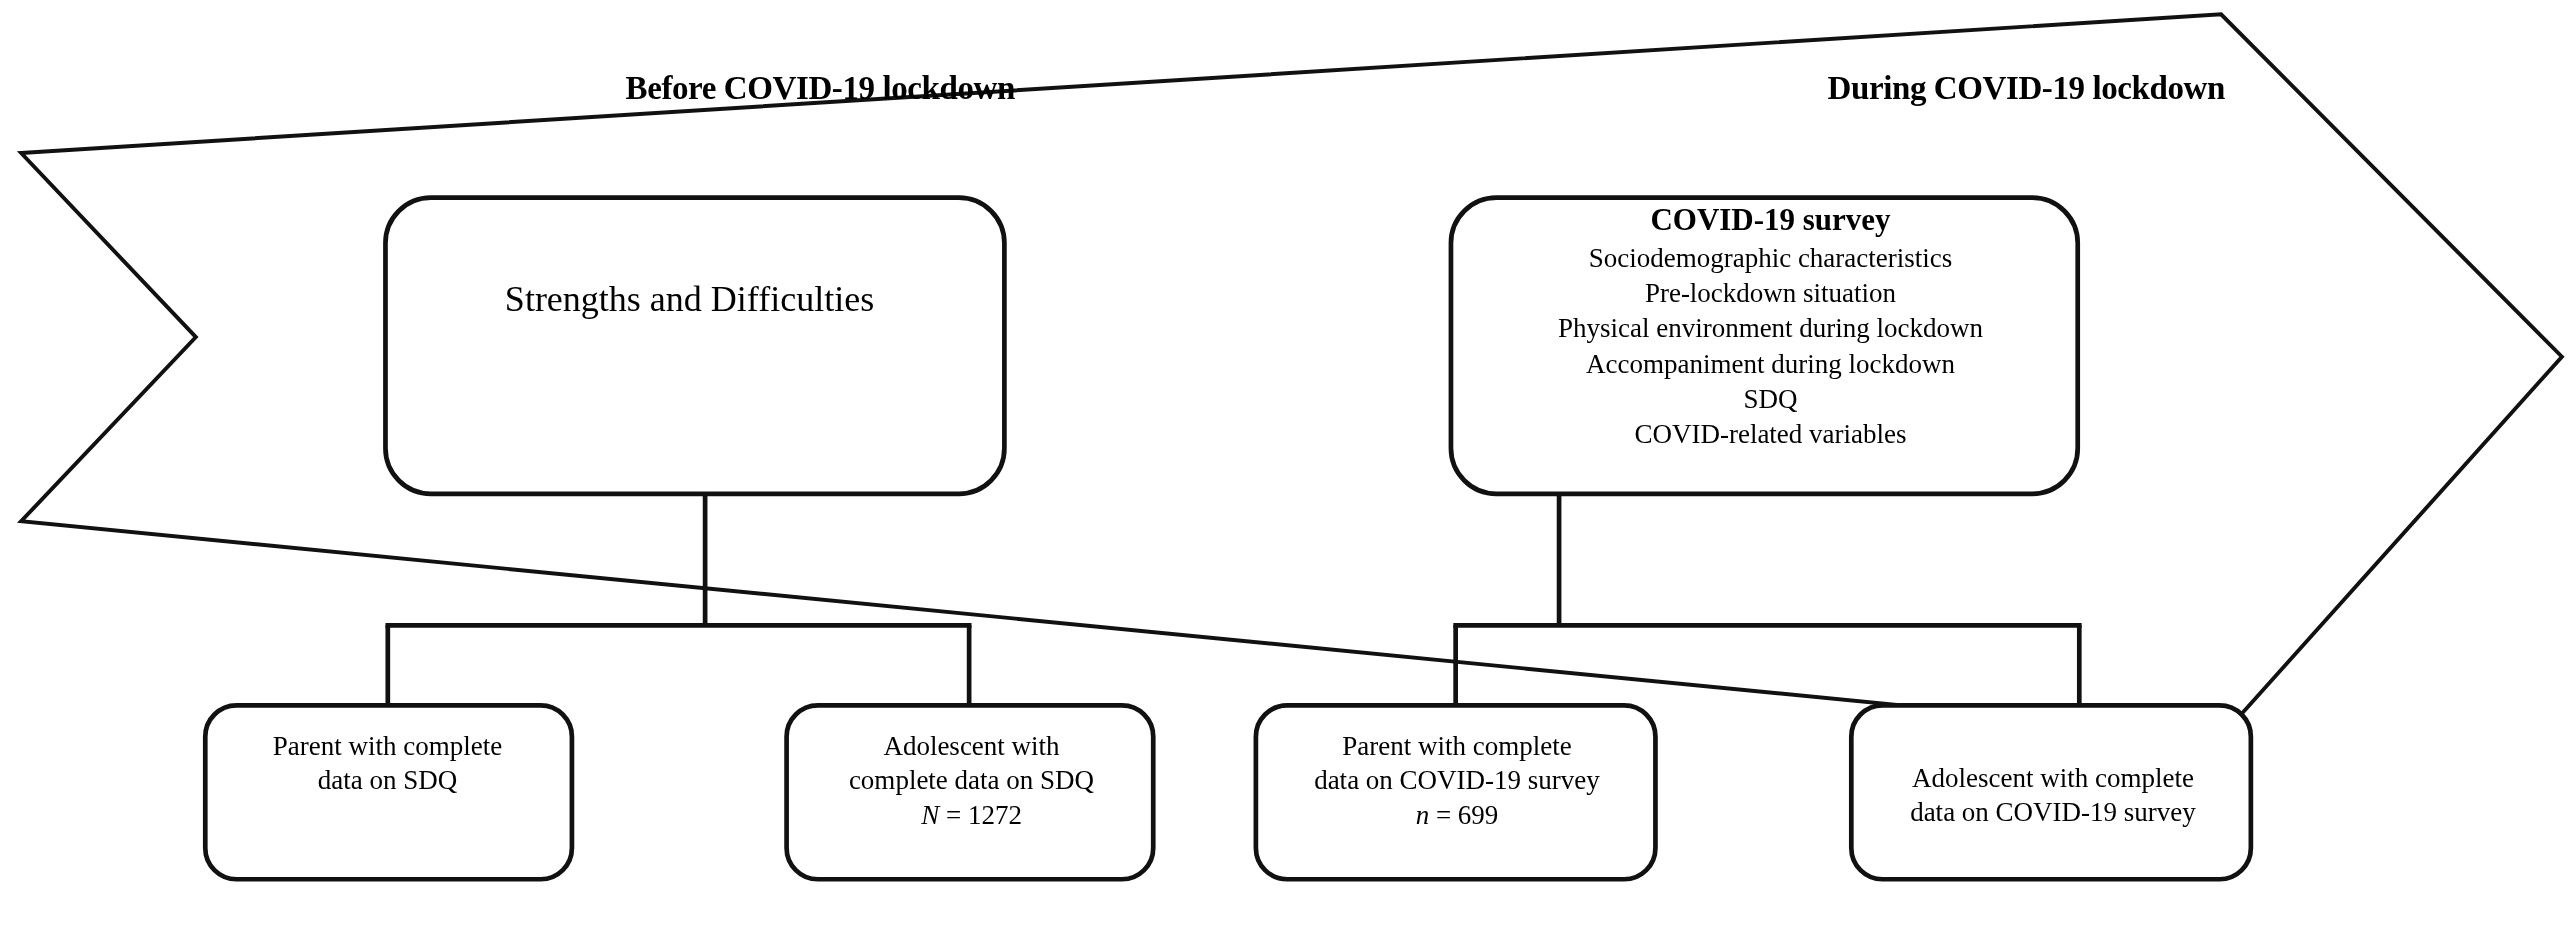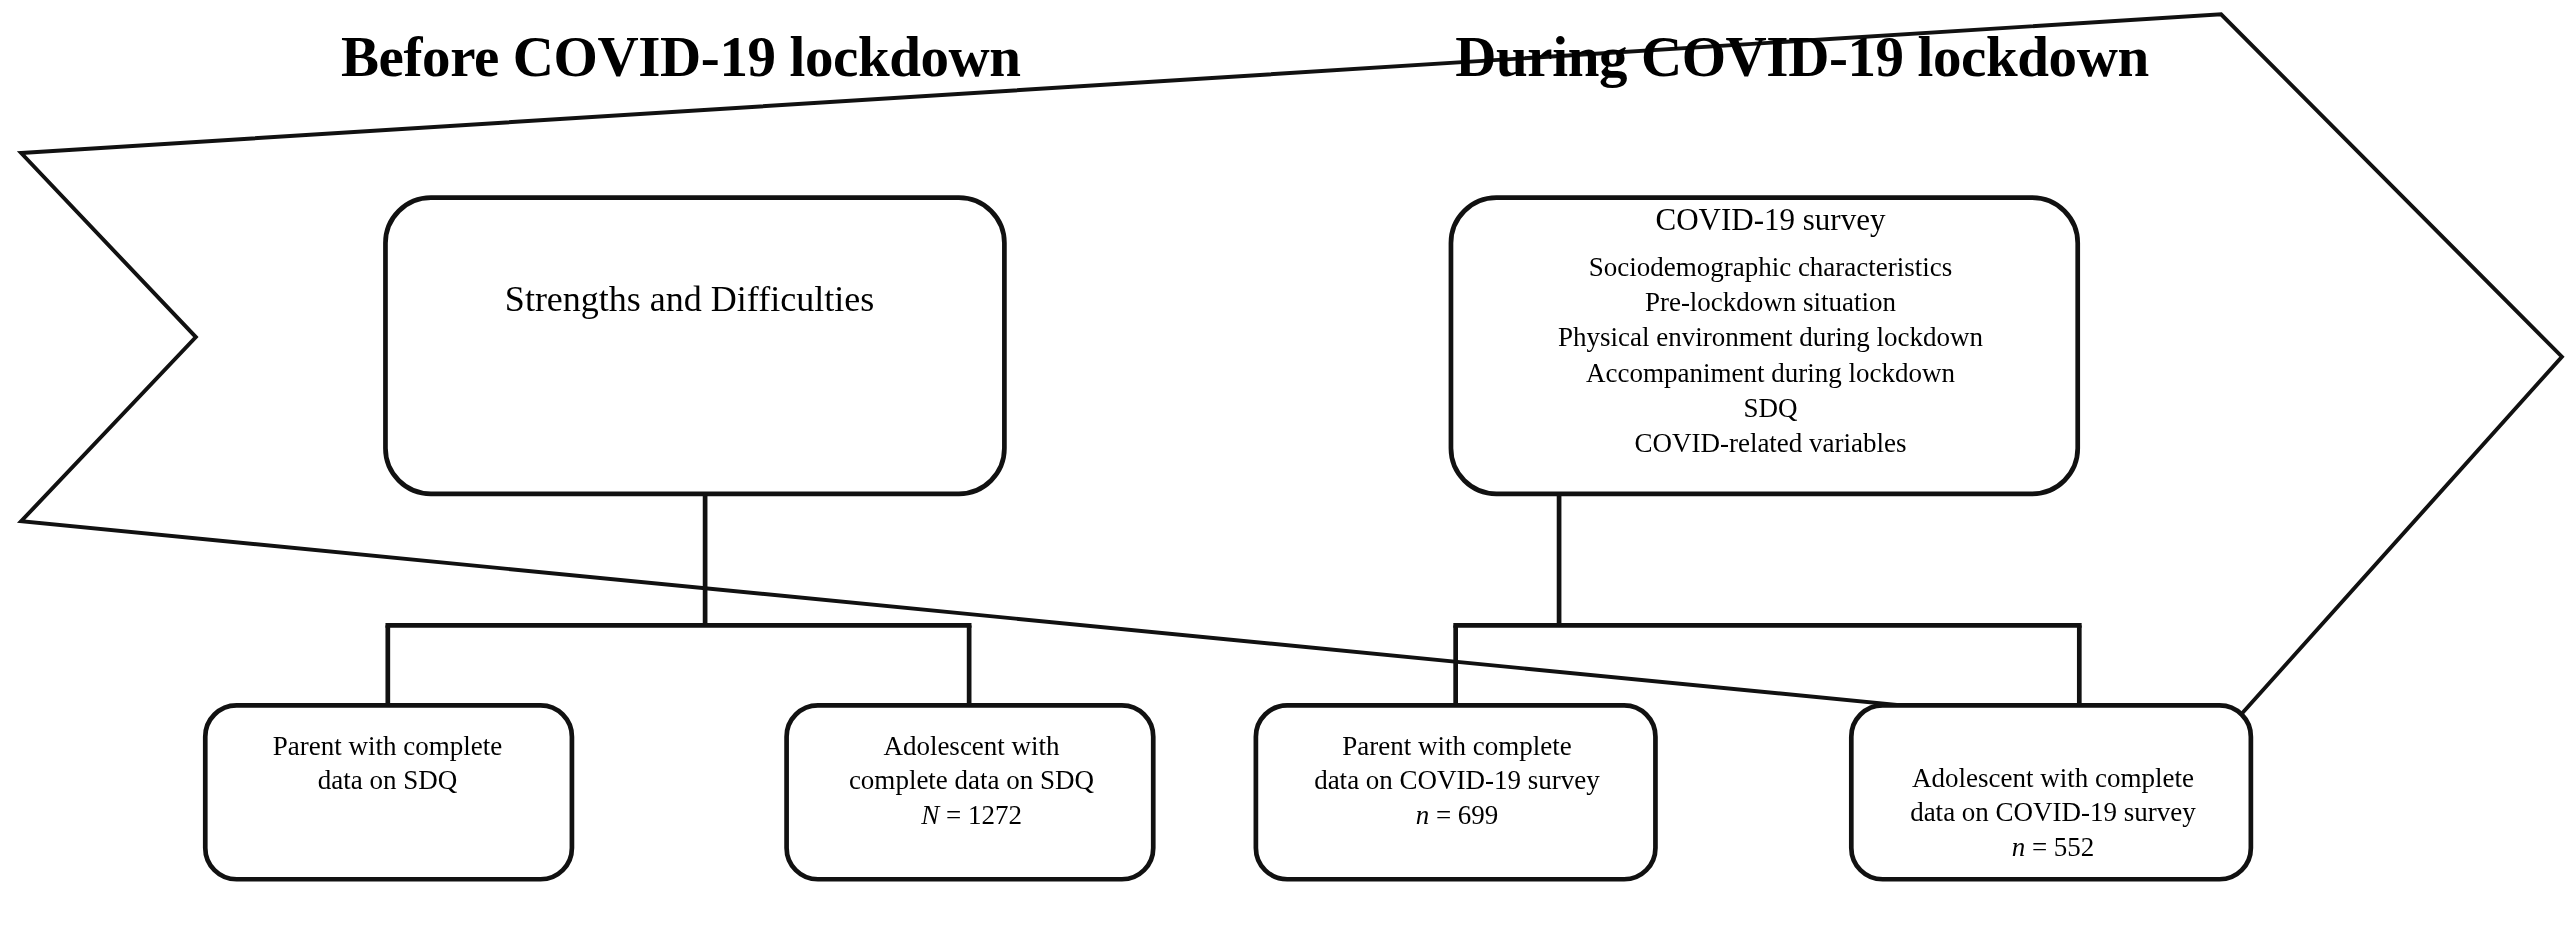--- a/index.html
+++ b/index.html
@@ -8,26 +8,27 @@
     width:2576px;height:932px;
     font-family:"Liberation Serif","DejaVu Serif",serif;
     overflow:hidden;
   }
   #stage{position:relative;width:2576px;height:932px;background:#fff;}
   #stage svg{position:absolute;left:0;top:0;width:2576px;height:932px;}
 
   .hdr{
     position:absolute;
     font-weight:bold;
-    font-size:57px;
+    font-size:33px;
     letter-spacing:-0.4px;
     color:#000;
     white-space:nowrap;
-    text-align:center;
+    text-align:right;
     line-height:1;
+    margin-top:44px;
   }
   #hdr-before{left:341px;top:28px;width:674px;}
   #hdr-during{left:1379px;top:28px;width:846px;}
 
   .boxtext{
     position:absolute;
     color:#000;
     text-align:center;
     line-height:1.12;
     white-space:nowrap;
@@ -36,21 +37,21 @@
   
   #sdq-text{
     left:392px;top:278px;width:595px;
     font-size:36px;font-weight:normal;line-height:1.22;
   }
   #survey-text{
     left:1457px;top:200px;width:627px;
     font-size:27px;line-height:1.30;
   }
   #survey-text .survey-title{
-    display:block;font-weight:normal;font-size:31px;margin-bottom:10px;
+    display:block;font-weight:bold;font-size:31px;margin-bottom:1px;
   }
   #survey-text .survey-item{display:block;}
 
   
   .leaf{
     position:absolute;
     font-size:27px;
     line-height:1.27;
     text-align:center;
     color:#000;
@@ -129,17 +130,16 @@
 
   <div class="leaf" id="leaf-3">
     <span class="ln">Parent with complete</span>
     <span class="ln">data on COVID-19 survey</span>
     <span class="stat"><em>n</em><span> = </span><span>699</span></span>
   </div>
 
   <div class="leaf" id="leaf-4">
     <span class="ln">Adolescent with complete</span>
     <span class="ln">data on COVID-19 survey</span>
-    <span class="stat"><em>n</em><span> = </span><span>552</span></span>
   </div>
 
 </div>
 
 
 </body></html>

